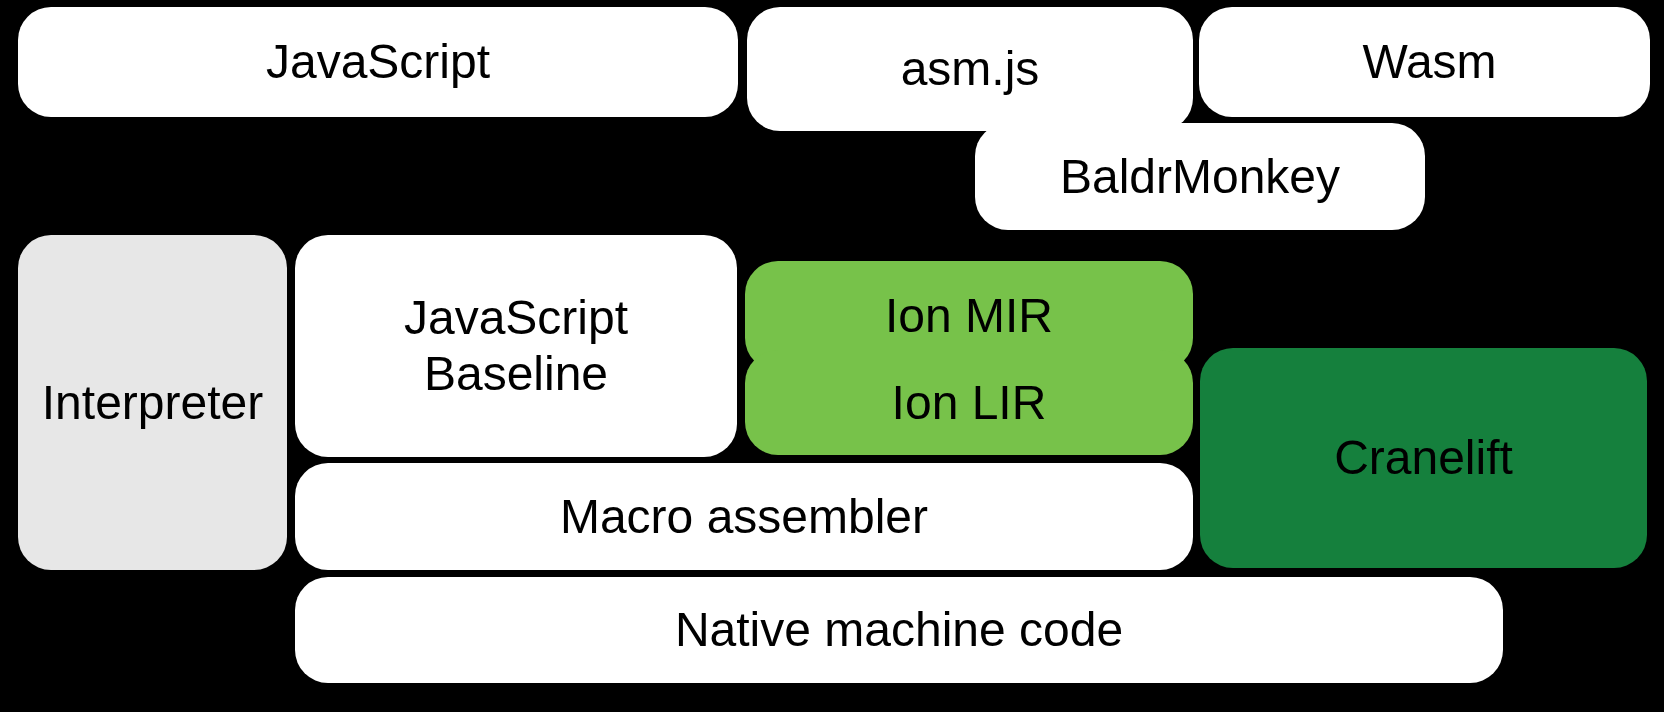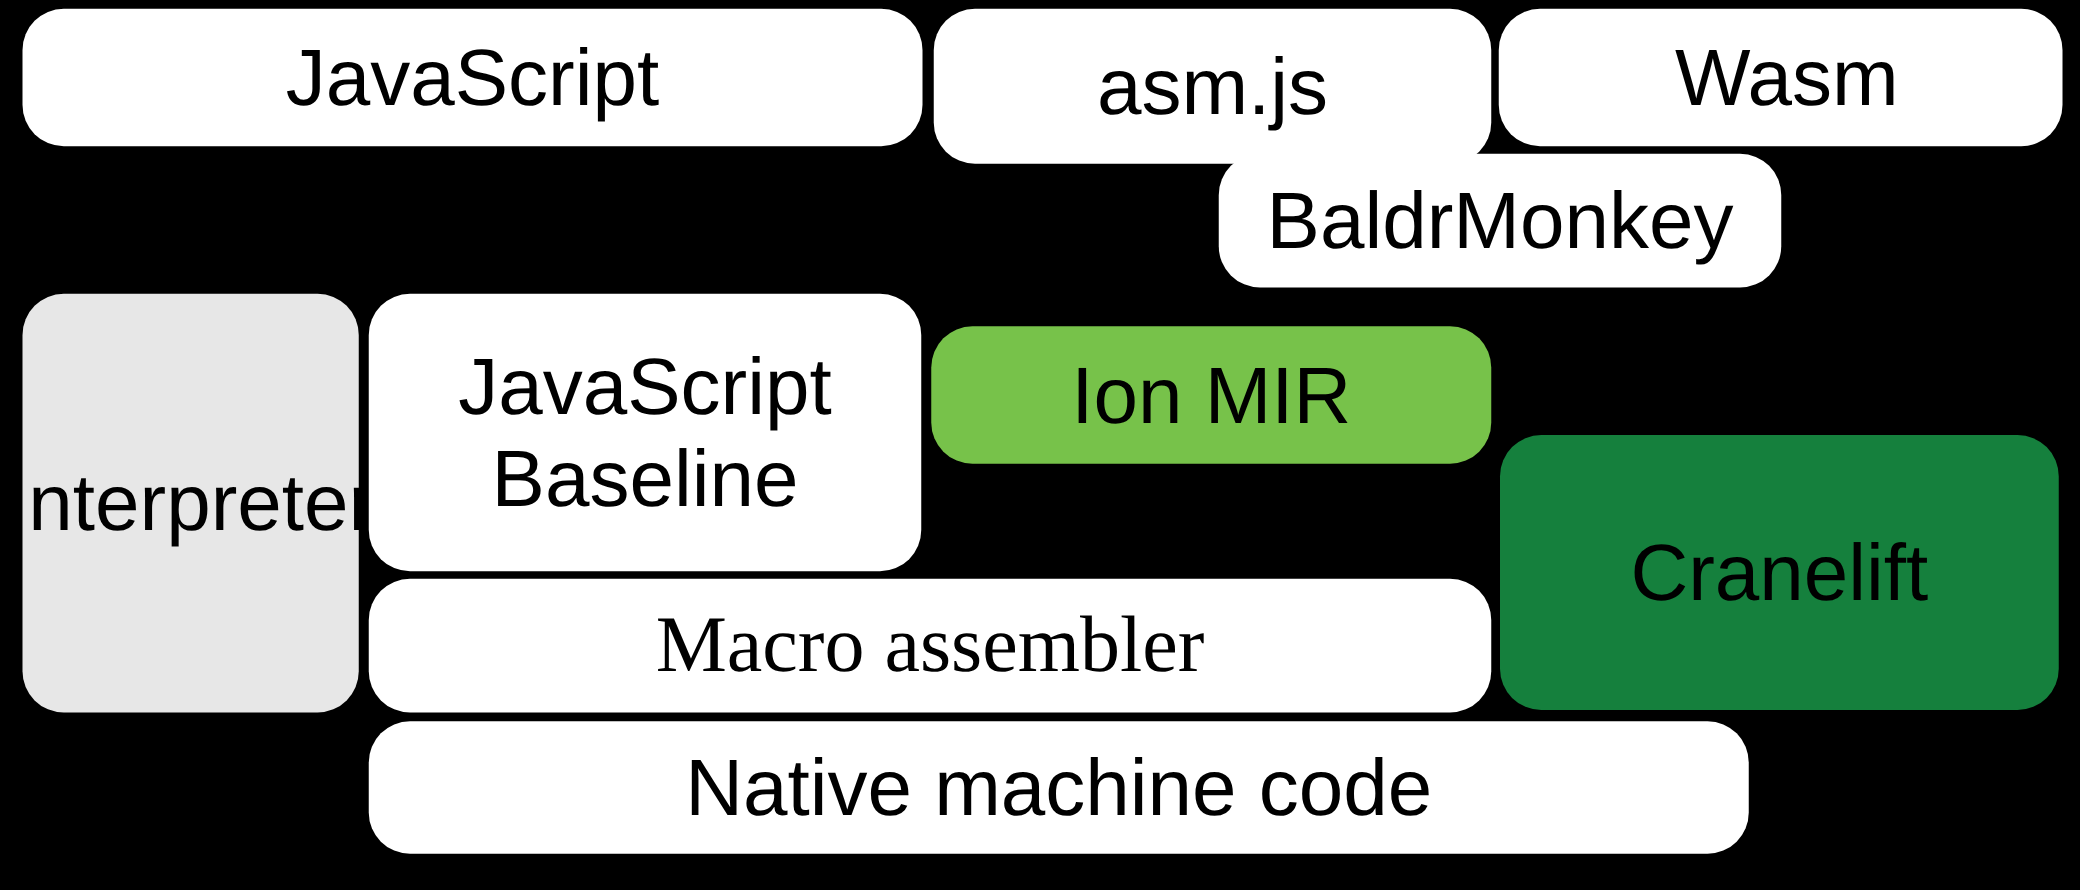--- a/index.html
+++ b/index.html
@@ -18,39 +18,39 @@
   .box {
     position: absolute;
     border-radius: 33px;
     display: flex;
     align-items: center;
     justify-content: center;
     box-sizing: border-box;
   }
   .box .label {
     color: #000000;
-    font-size: 64px;
+    font-size: 48px;
     line-height: 1.16;
     text-align: center;
     white-space: pre-line;
     letter-spacing: 0px;
   }
   
   .b-javascript   { left: 18px;   top: 7px;   width: 720px;  height: 110px; }
   .b-asmjs        { left: 747px;  top: 7px;   width: 446px;  height: 124px; }
   .b-wasm         { left: 1199px; top: 7px;   width: 451px;  height: 110px; }
   .b-bytecode     { left: 18px;   top: 123px; width: 945px;  height: 107px; }
   .b-baldrmonkey  { left: 975px;  top: 123px; width: 450px;  height: 107px; }
   .b-interpreter  { left: 18px;   top: 235px; width: 269px;  height: 335px; }
   .b-baseline     { left: 295px;  top: 235px; width: 442px;  height: 222px; }
   .b-ionmir       { left: 745px;  top: 235px; width: 448px;  height: 110px; margin-top: 26px; }
   .b-ionlir       { left: 745px;  top: 350px; width: 448px;  height: 105px; }
   .b-cranelift    { left: 1200px; top: 348px; width: 447px;  height: 220px; }
-  .b-macro        { left: 295px;  top: 463px; width: 898px;  height: 107px; font-family: Liberation Serif, serif; }
-  .b-native       { left: 295px;  top: 577px; width: 1104px; height: 106px; }
+  .b-macro        { left: 295px;  top: 463px; width: 898px;  height: 107px; }
+  .b-native       { left: 295px;  top: 577px; width: 1208px; height: 106px; }
 </style>
 </head>
 <body>
 
 <div class="stage" style="background: rgb(0, 0, 0);">
 
   <div class="box b-javascript" style="background: rgb(255, 255, 255);">
     <span class="label">JavaScript</span>
   </div>
 
@@ -73,20 +73,23 @@
 
   <div class="box b-baseline" style="background: rgb(255, 255, 255);">
     <span class="label">JavaScript
 Baseline</span>
   </div>
 
   <div class="box b-ionmir" style="background: rgb(119, 194, 74);">
     <span class="label">Ion MIR</span>
   </div>
 
+  <div class="box b-ionlir" style="background: rgb(119, 194, 74);">
+    <span class="label">Ion LIR</span>
+  </div>
 
   <div class="box b-cranelift" style="background: #15803d; justify-content: center;">
     <span class="label">Cranelift</span>
   </div>
 
   <div class="box b-macro" style="background: rgb(255, 255, 255);">
     <span class="label">Macro assembler</span>
   </div>
 
   <div class="box b-native" style="background: rgb(255, 255, 255);">

